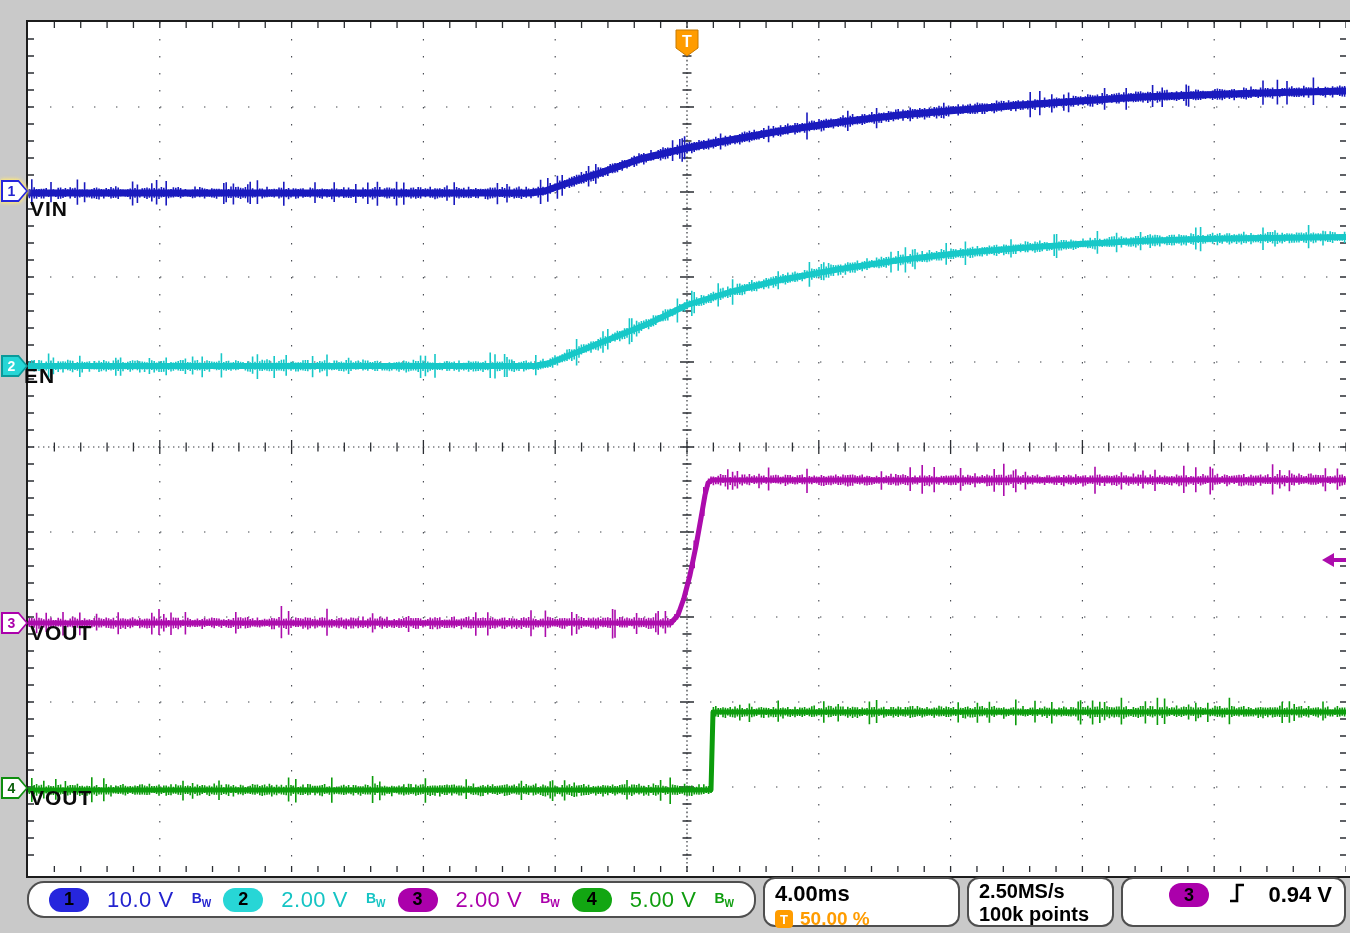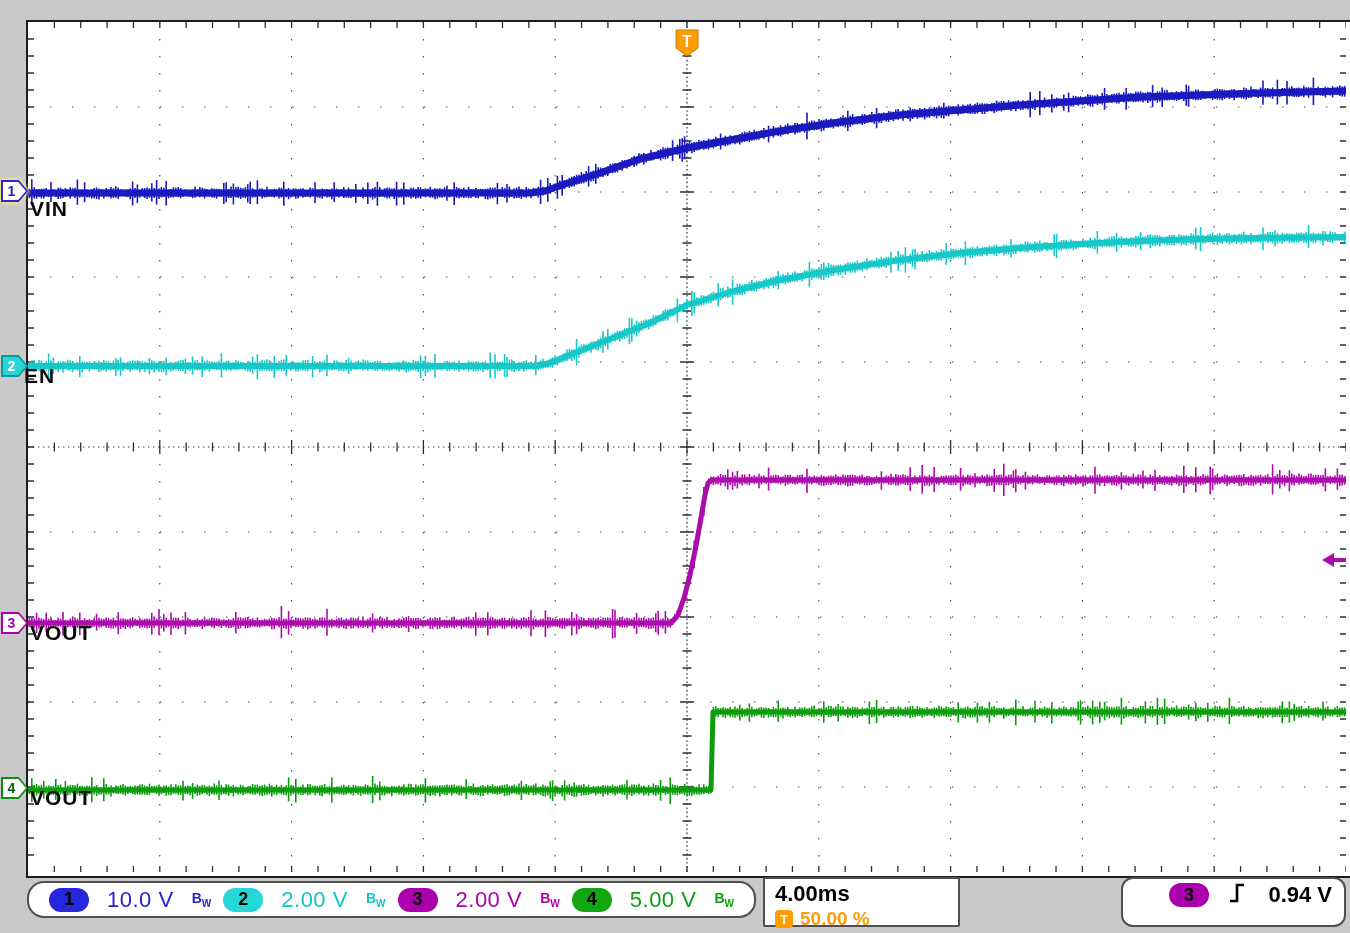--- a/index.html
+++ b/index.html
@@ -32,21 +32,21 @@
   .ch-group{flex:1;display:flex;align-items:center;justify-content:space-between;padding:0 6px;}
   .ch-oval{display:inline-flex;align-items:center;justify-content:center;width:40px;height:24px;border-radius:12px;color:#000;font-size:18px;font-weight:bold;}
   .ch-scale{font-size:22px;font-weight:normal;letter-spacing:.5px;}
   .bw{font-weight:bold;font-size:14px;}
   .bw sub{font-size:10px;}
   .c1{color:#2323cf;} .oc1{background:#2626dd;}
   .c2{color:#15c4c4;} .oc2{background:#27d6d6;}
   .c3{color:#ab00ab;} .oc3{background:#ab00ab;}
   .c4{color:#0f9d0f;} .oc4{background:#12a612;}
 
-  .time-box{left:763px;top:877px;width:197px;height:50px;border-radius:2px;padding:2px 10px;}
+  .time-box{left:763px;top:877px;width:197px;height:50px;border-radius:12px;padding:2px 10px;}
   .timebase{font-size:22px;font-weight:bold;color:#000;}
   .trigpos-row{display:flex;align-items:center;gap:7px;margin-top:1px;}
   .t-chip{display:inline-flex;align-items:center;justify-content:center;width:18px;height:18px;border-radius:4px;background:#ff9c00;color:#fff;font-size:13px;font-weight:bold;}
   .trigpos{font-size:19px;font-weight:bold;color:#ff9c00;text-align:right;}
 
   .rate-box{left:967px;top:877px;width:147px;height:50px;border-radius:12px;padding:1px 10px;}
   .rate-box div{font-size:20px;font-weight:bold;color:#000;line-height:23px;}
 
   .trig-box{left:1121px;top:877px;width:225px;height:50px;border-radius:12px;padding:2px 12px;}
   .trig-line{display:flex;align-items:center;gap:18px;padding-left:34px;}
@@ -145,20 +145,24 @@
   </div>
 
   <div class="readout-box time-box">
     <div class="timebase">4.00ms</div>
     <div class="trigpos-row">
       <span class="t-chip">T</span>
       <span class="trigpos">50.00 %</span>
     </div>
   </div>
 
+  <div class="readout-box rate-box">
+    <div>2.50MS/s</div>
+    <div>100k points</div>
+  </div>
 
   <div class="readout-box trig-box">
     <div class="trig-line">
       <span class="ch-oval oc3">3</span>
       <span class="slope-icon">
         <svg width="20" height="24">
             <path d="M3,20 H10 V4 H17" fill="none" stroke="#000" stroke-width="2.6"></path>
           </svg>
       </span>
       <span class="trig-level">0.94 V</span>

